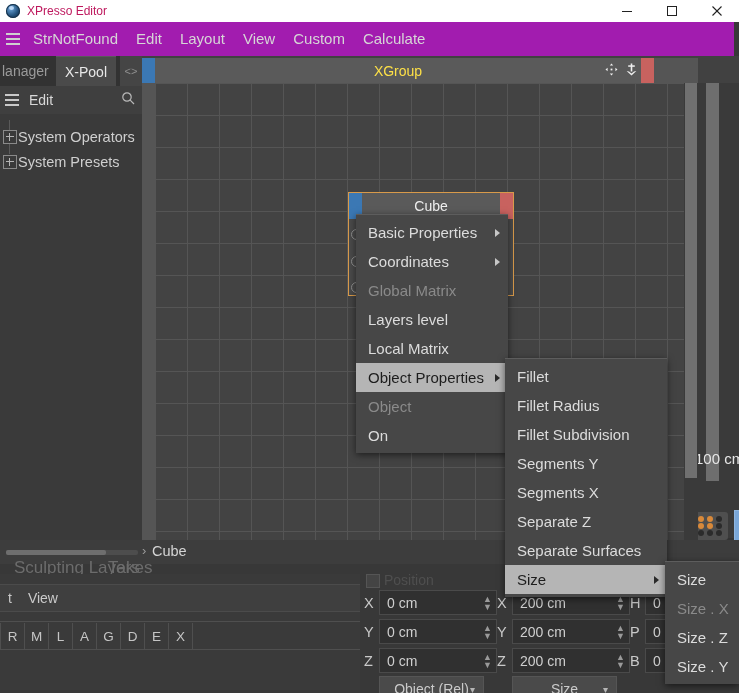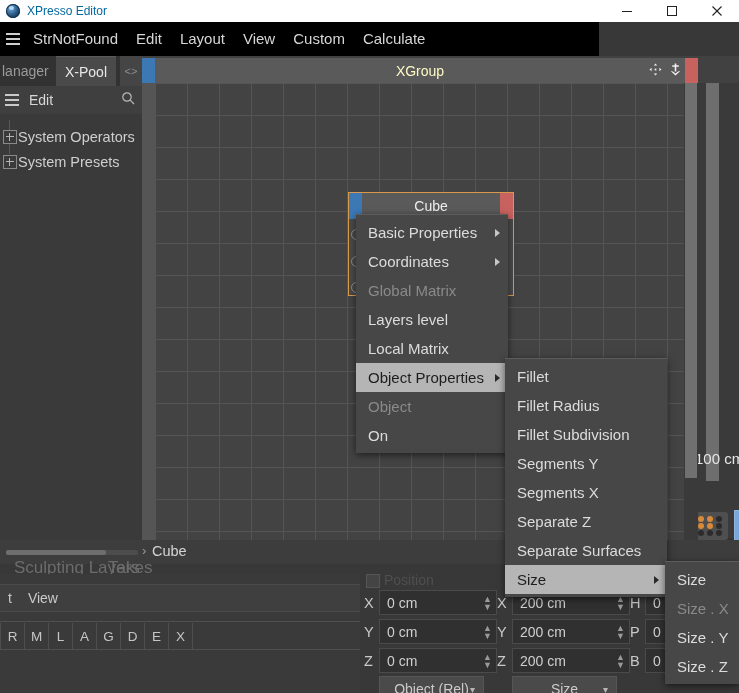--- a/index.html
+++ b/index.html
@@ -16,27 +16,27 @@
   .bg-app{position:absolute;inset:0;background:#383838;}
   .bg-viewport{position:absolute;left:0;top:56px;right:0;bottom:150px;background:#414141;}
   .bg-viewport-lower{position:absolute;left:0;top:400px;right:0;bottom:0;background:#333;}
 
   
   .titlebar{position:absolute;left:0;top:0;width:739px;height:22px;background:#ffffff;}
   .tb-icon{position:absolute;left:6px;top:4px;width:14px;height:14px;border-radius:50%;
     background:radial-gradient(circle at 35% 32%,#6fa8dc 0%,#23527c 55%,#0d2338 100%);
     box-shadow:inset 0 0 0 1px #16324a;}
   .tb-icon:after{content:"";position:absolute;left:3px;top:2px;width:5px;height:4px;border-radius:50%;background:#cfe6ff;opacity:.8;}
-  .tb-title{position:absolute;left:27px;top:3px;font-size:12px;color:#0369a1;line-height:16px;}
+  .tb-title{position:absolute;left:27px;top:3px;font-size:12px;color:#be185d;line-height:16px;}
   .tb-btns{position:absolute;right:0;top:0;height:22px;display:flex;}
   .tb-btn{width:45px;height:22px;display:flex;align-items:center;justify-content:center;color:#222;font-size:13px;line-height:1;}
   .tb-btn svg{display:block;}
 
   
-  .menubar{position:absolute;left:0;top:22px;width:599px;height:34px;background:#000000;
+  .menubar{position:absolute;left:0;top:22px;width:734px;height:34px;background:#a21caf;
     display:flex;align-items:center;text-align:right;}
   .hamb{width:22px;margin-left:2px;display:flex;flex-direction:column;justify-content:center;gap:3px;}
   .hamb i{display:block;height:2px;background:#cfcfcf;margin:0 4px;}
   .menubar .mi{padding:0 9px;font-size:15px;color:#d6d6d6;line-height:34px;white-space:nowrap;}
 
   
   .leftpanel{position:absolute;left:0;top:56px;width:142px;height:484px;background:#3a3a3a;}
   .tabrow{position:absolute;left:0;top:0;width:142px;height:30px;background:#323232;}
   .tab{position:absolute;top:0;height:30px;display:flex;align-items:center;font-size:14px;}
   .tab.inactive{left:-6px;padding:0 8px;color:#9a9a9a;background:#323232;}
@@ -51,22 +51,22 @@
   .tnode{position:relative;height:25px;display:flex;align-items:center;font-size:14.5px;color:#cfcfcf;white-space:nowrap;}
   .tplus{width:12px;height:12px;border:1px solid #8a8a8a;margin-left:3px;margin-right:1px;
     position:relative;flex:none;background:#3a3a3a;}
   .tplus:before,.tplus:after{content:"";position:absolute;background:#b4b4b4;}
   .tplus:before{left:2px;top:5px;width:8px;height:1px;}
   .tplus:after{top:2px;left:5px;height:8px;width:1px;}
   .tline{position:absolute;left:9px;top:0;width:1px;height:100%;background:#5a5a5a;}
 
   
   .xwin{position:absolute;left:142px;top:58px;width:556px;height:482px;background:#555;}
-  .xwin-title{position:absolute;left:0;top:0;width:556px;height:25px;background:#5a5a5a;
-    display:flex;align-items:center;justify-content:center;font-size:14px;color:#fef9c3;}
+  .xwin-title{position:absolute;left:0;top:0;width:512px;height:25px;background:#5a5a5a;
+    display:flex;align-items:center;justify-content:center;font-size:14px;color:#fde047;}
   .xw-blue{position:absolute;left:0;top:0;width:13px;height:25px;background:#3b78b4;}
   .xw-red{position:absolute;right:0;top:0;width:13px;height:25px;background:#c8625f;}
   .xw-icons{position:absolute;right:16px;top:0;height:25px;display:flex;align-items:center;gap:7px;}
   .xcanvas{position:absolute;left:13px;top:25px;width:529px;height:457px;background:#434343;overflow:hidden;}
   .grid{position:absolute;left:0;top:0;right:0;bottom:0;
     background-image:
       linear-gradient(to right,#555 1px,transparent 1px),
       linear-gradient(to bottom,#555 1px,transparent 1px);
     background-size:32px 32px;background-position:0px 0px;}
   .xscroll-v{position:absolute;right:0;top:25px;width:14px;height:457px;background:#3a3a3a;}
@@ -445,20 +445,20 @@
   </div>
 
   <div class="menu" id="menu3">
     <div class="menu-item">
       <span>Size</span>
     </div>
     <div class="menu-item dim">
       <span>Size . X</span>
     </div>
     <div class="menu-item">
+      <span>Size . Z</span>
+    </div>
+    <div class="menu-item">
       <span>Size . Y</span>
     </div>
-    <div class="menu-item">
-      <span>Size . Z</span>
-    </div>
   </div>
 
 </div>
 
 </body></html>

